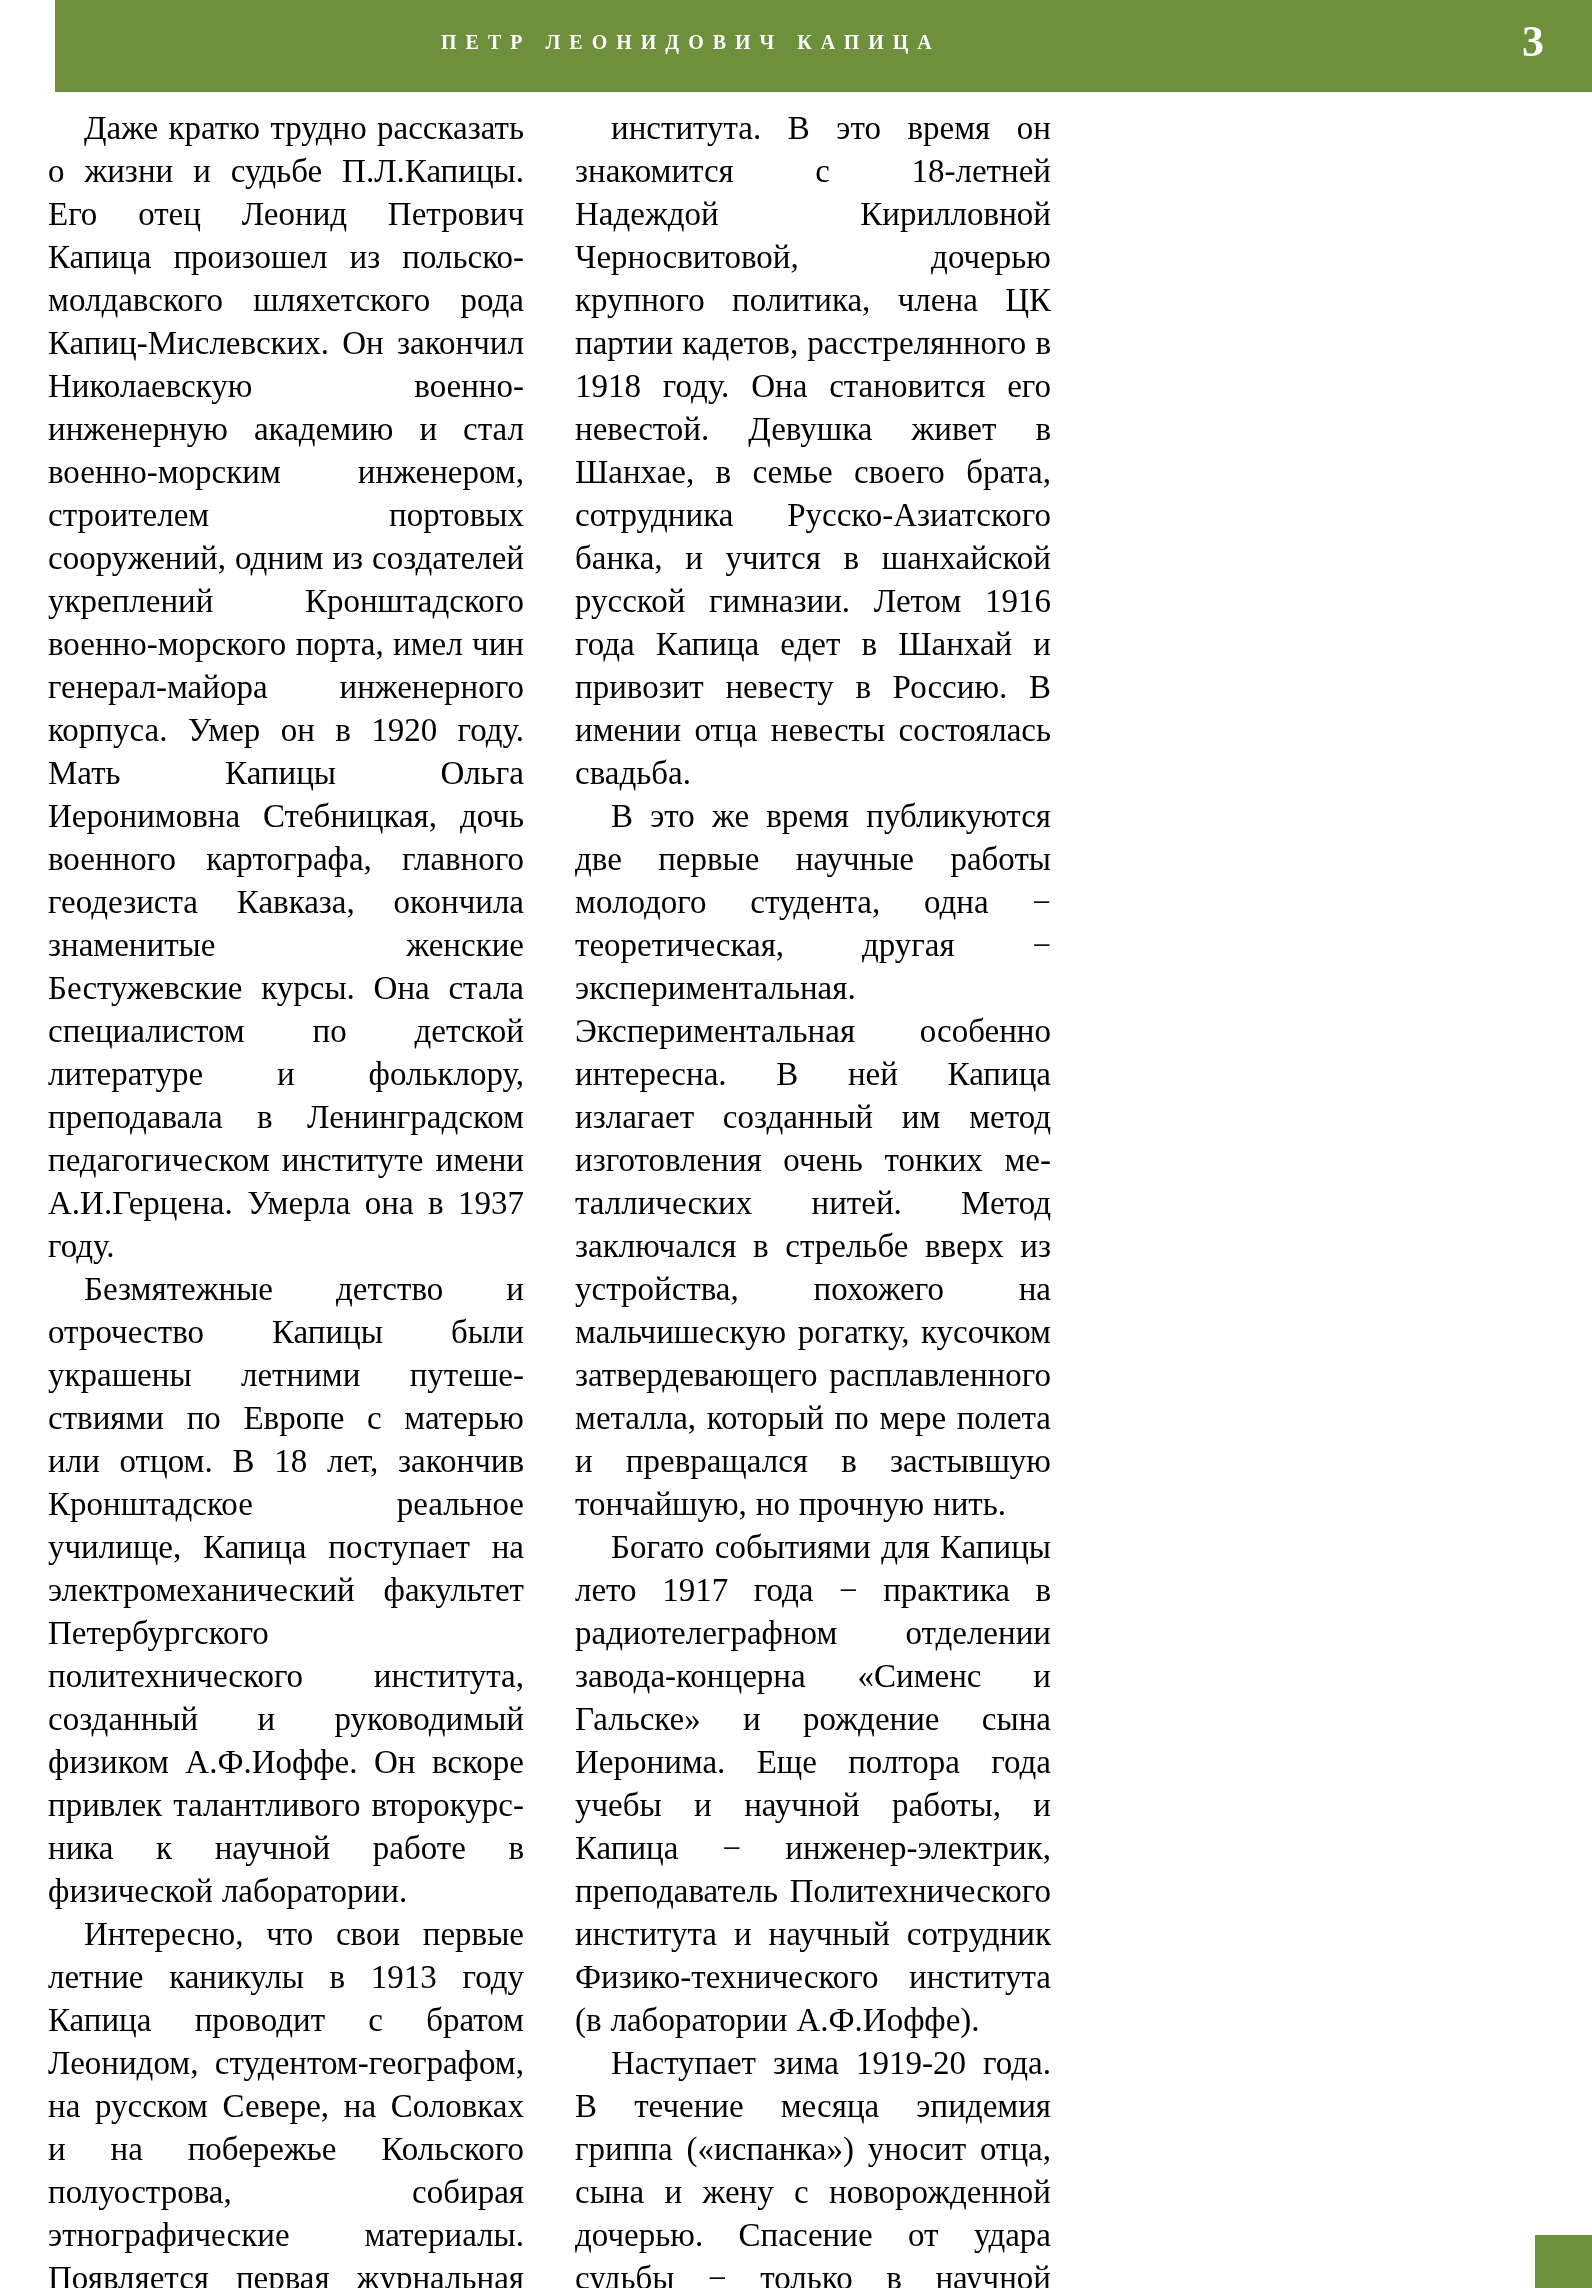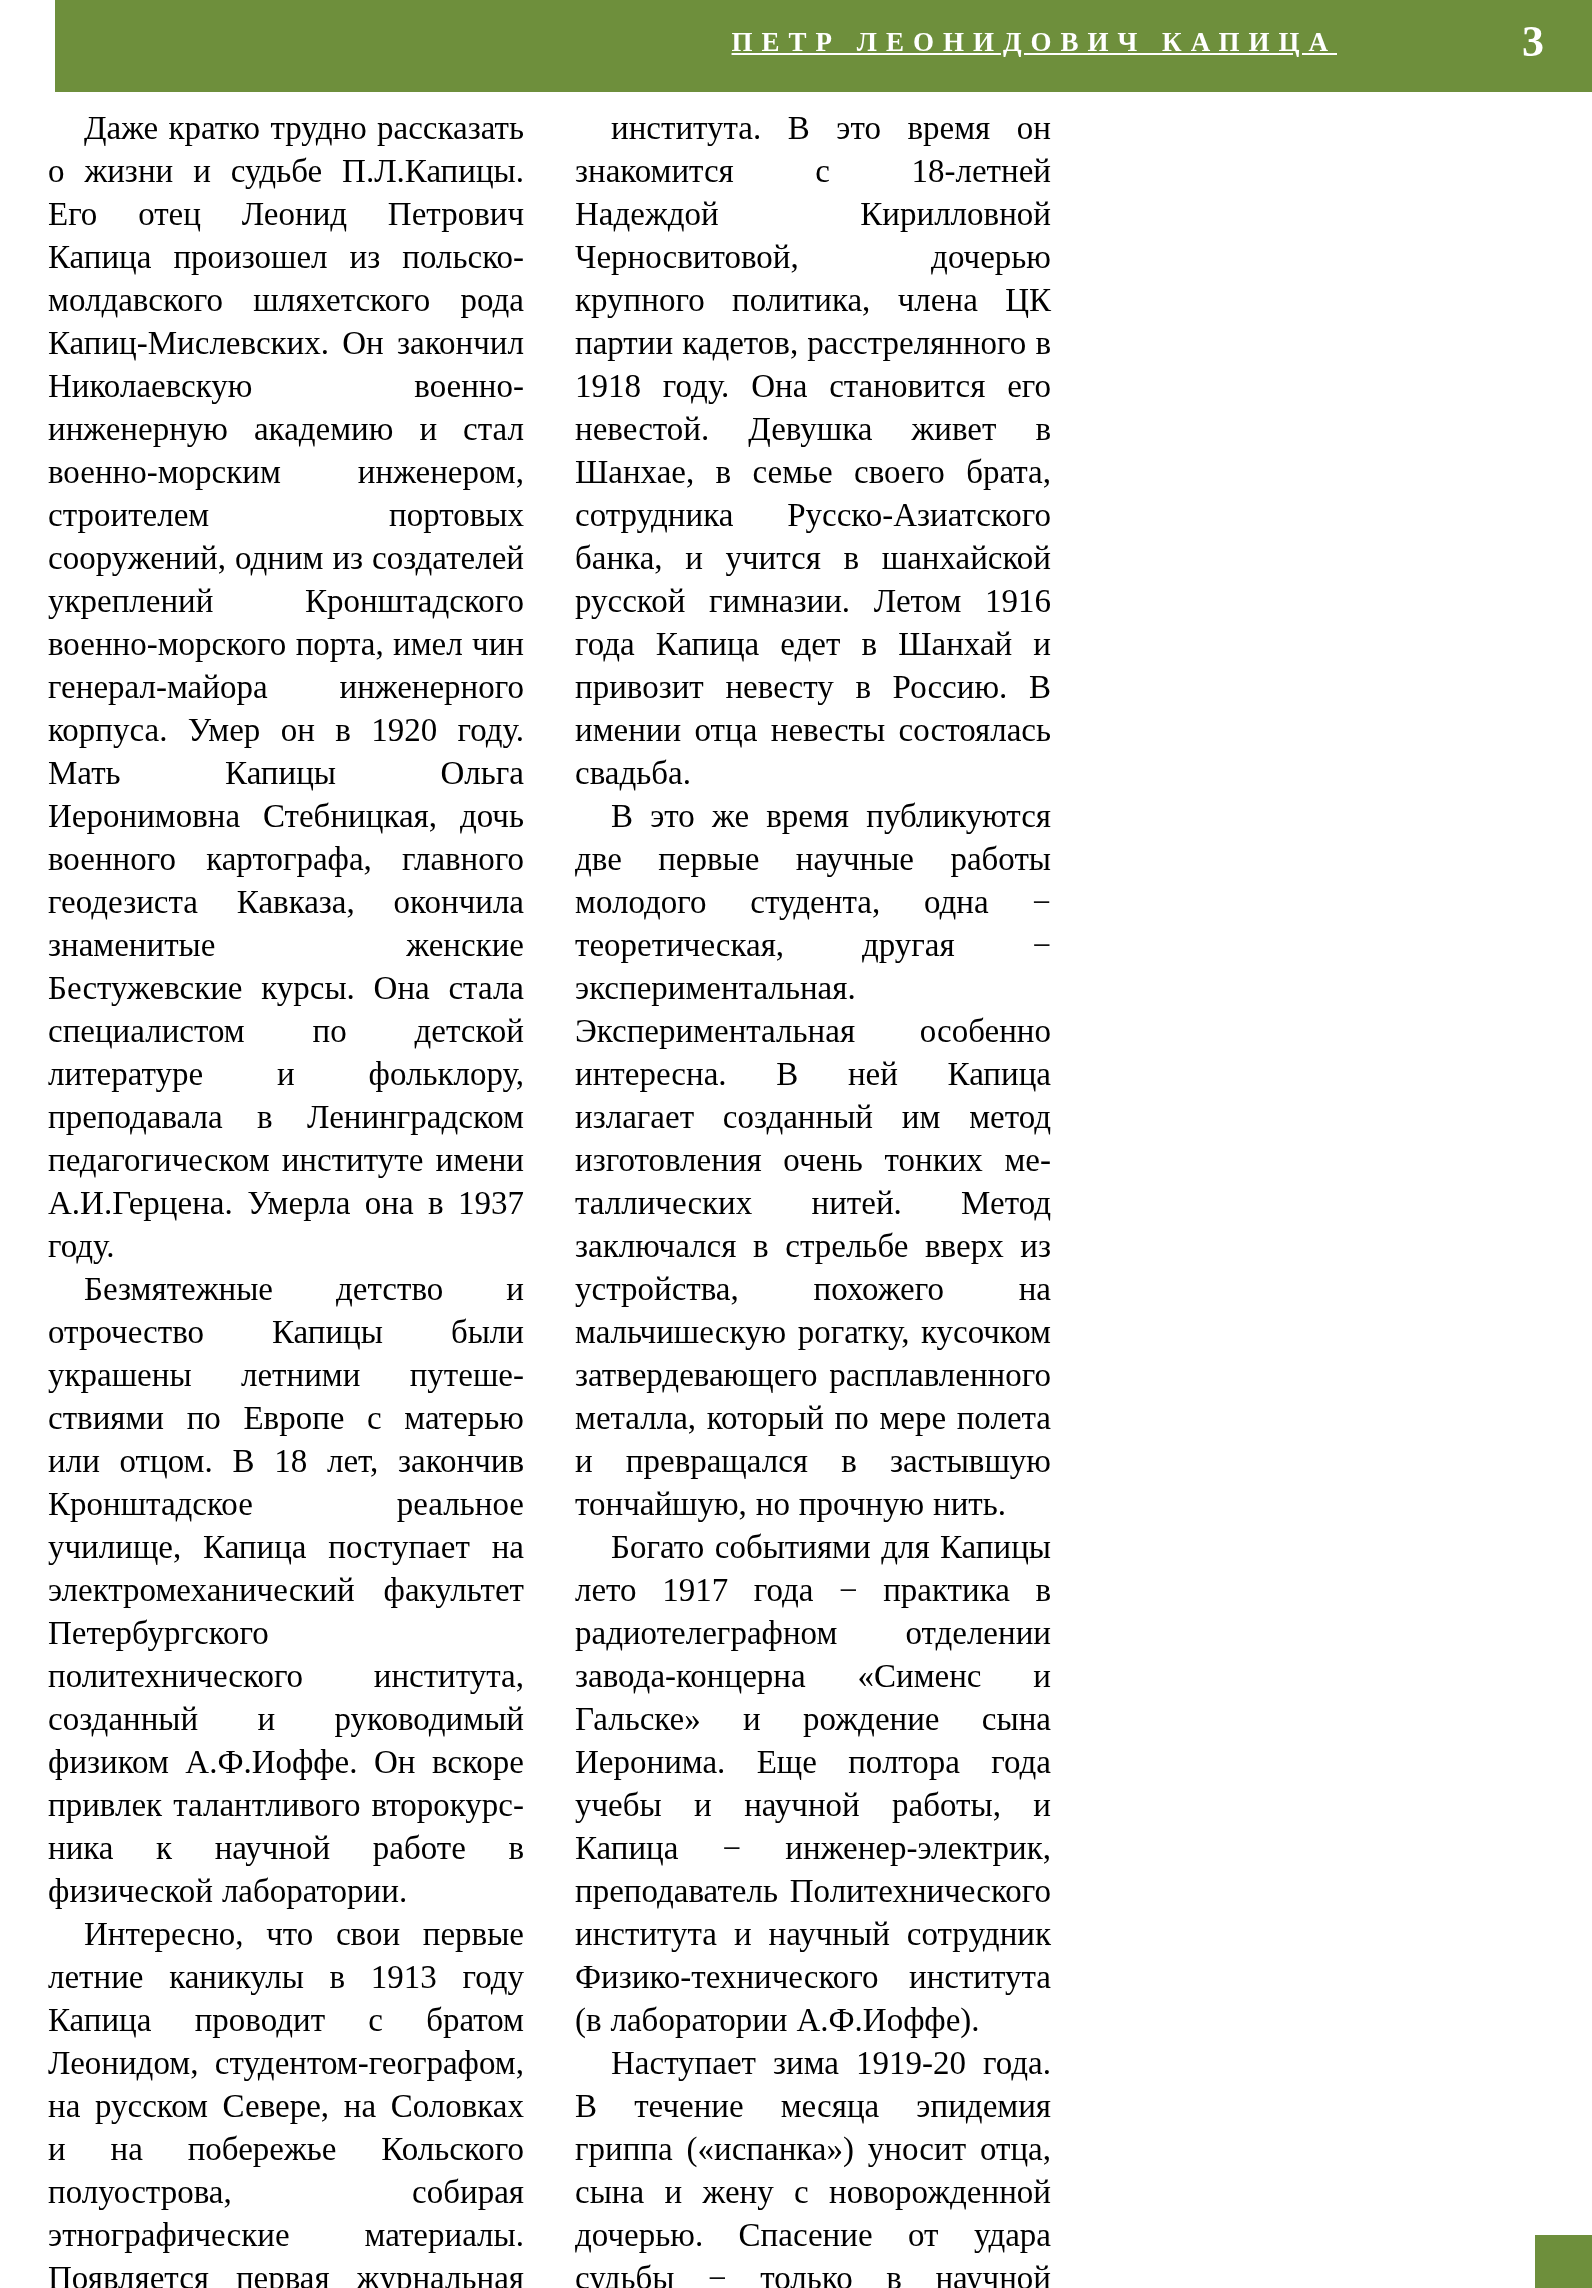--- a/index.html
+++ b/index.html
@@ -23,29 +23,28 @@
     top: 0;
     width: 1537px;
     height: 92px;
     background: #6e8f3c;
   }
   #running-head {
     position: absolute;
     left: 441px;
     top: 22px;
     width: 896px;
-    text-align: right;
+    text-align: left;
     color: #ffffff;
     font-family: "Liberation Serif", "DejaVu Serif", serif;
-    font-size: 27px;
+    font-size: 20px;
     font-weight: 700;
     letter-spacing: 9px;
     line-height: 40px;
     white-space: nowrap;
-    text-decoration: underline;
   }
   #page-number {
     position: absolute;
     right: 48px;
     top: 14px;
     color: #ffffff;
     font-family: "Liberation Serif", "DejaVu Serif", serif;
     font-size: 44px;
     font-weight: 700;
     line-height: 56px;

